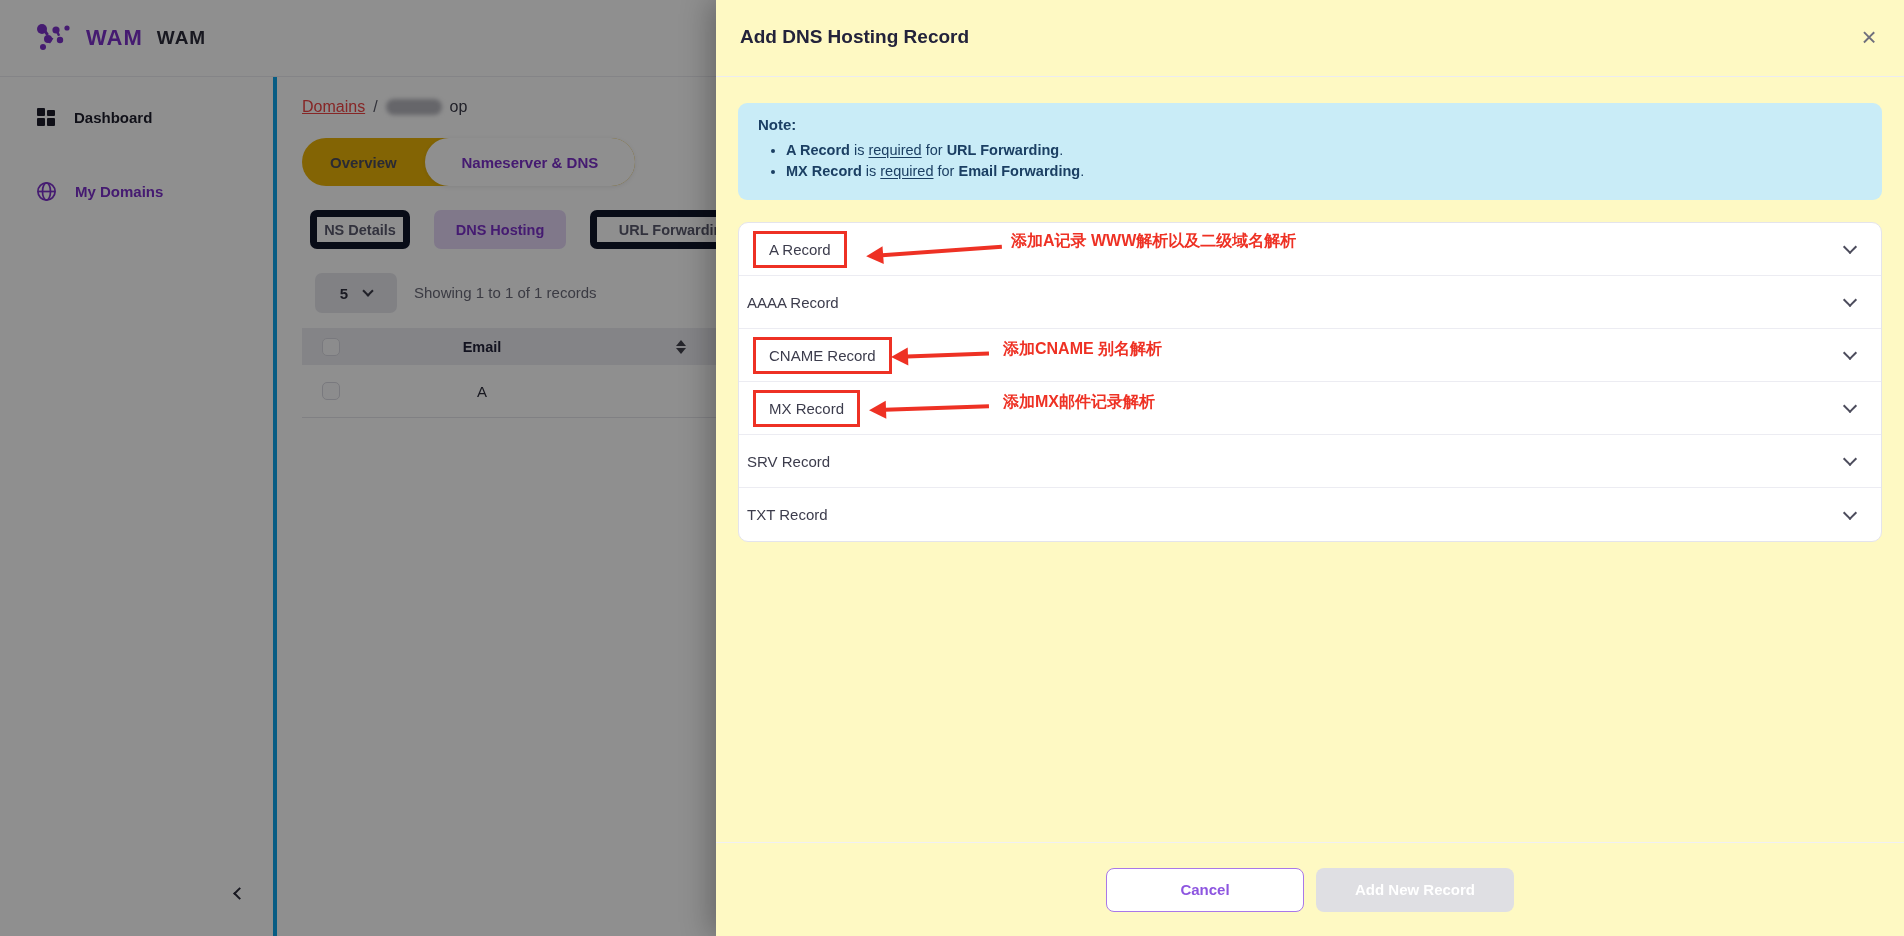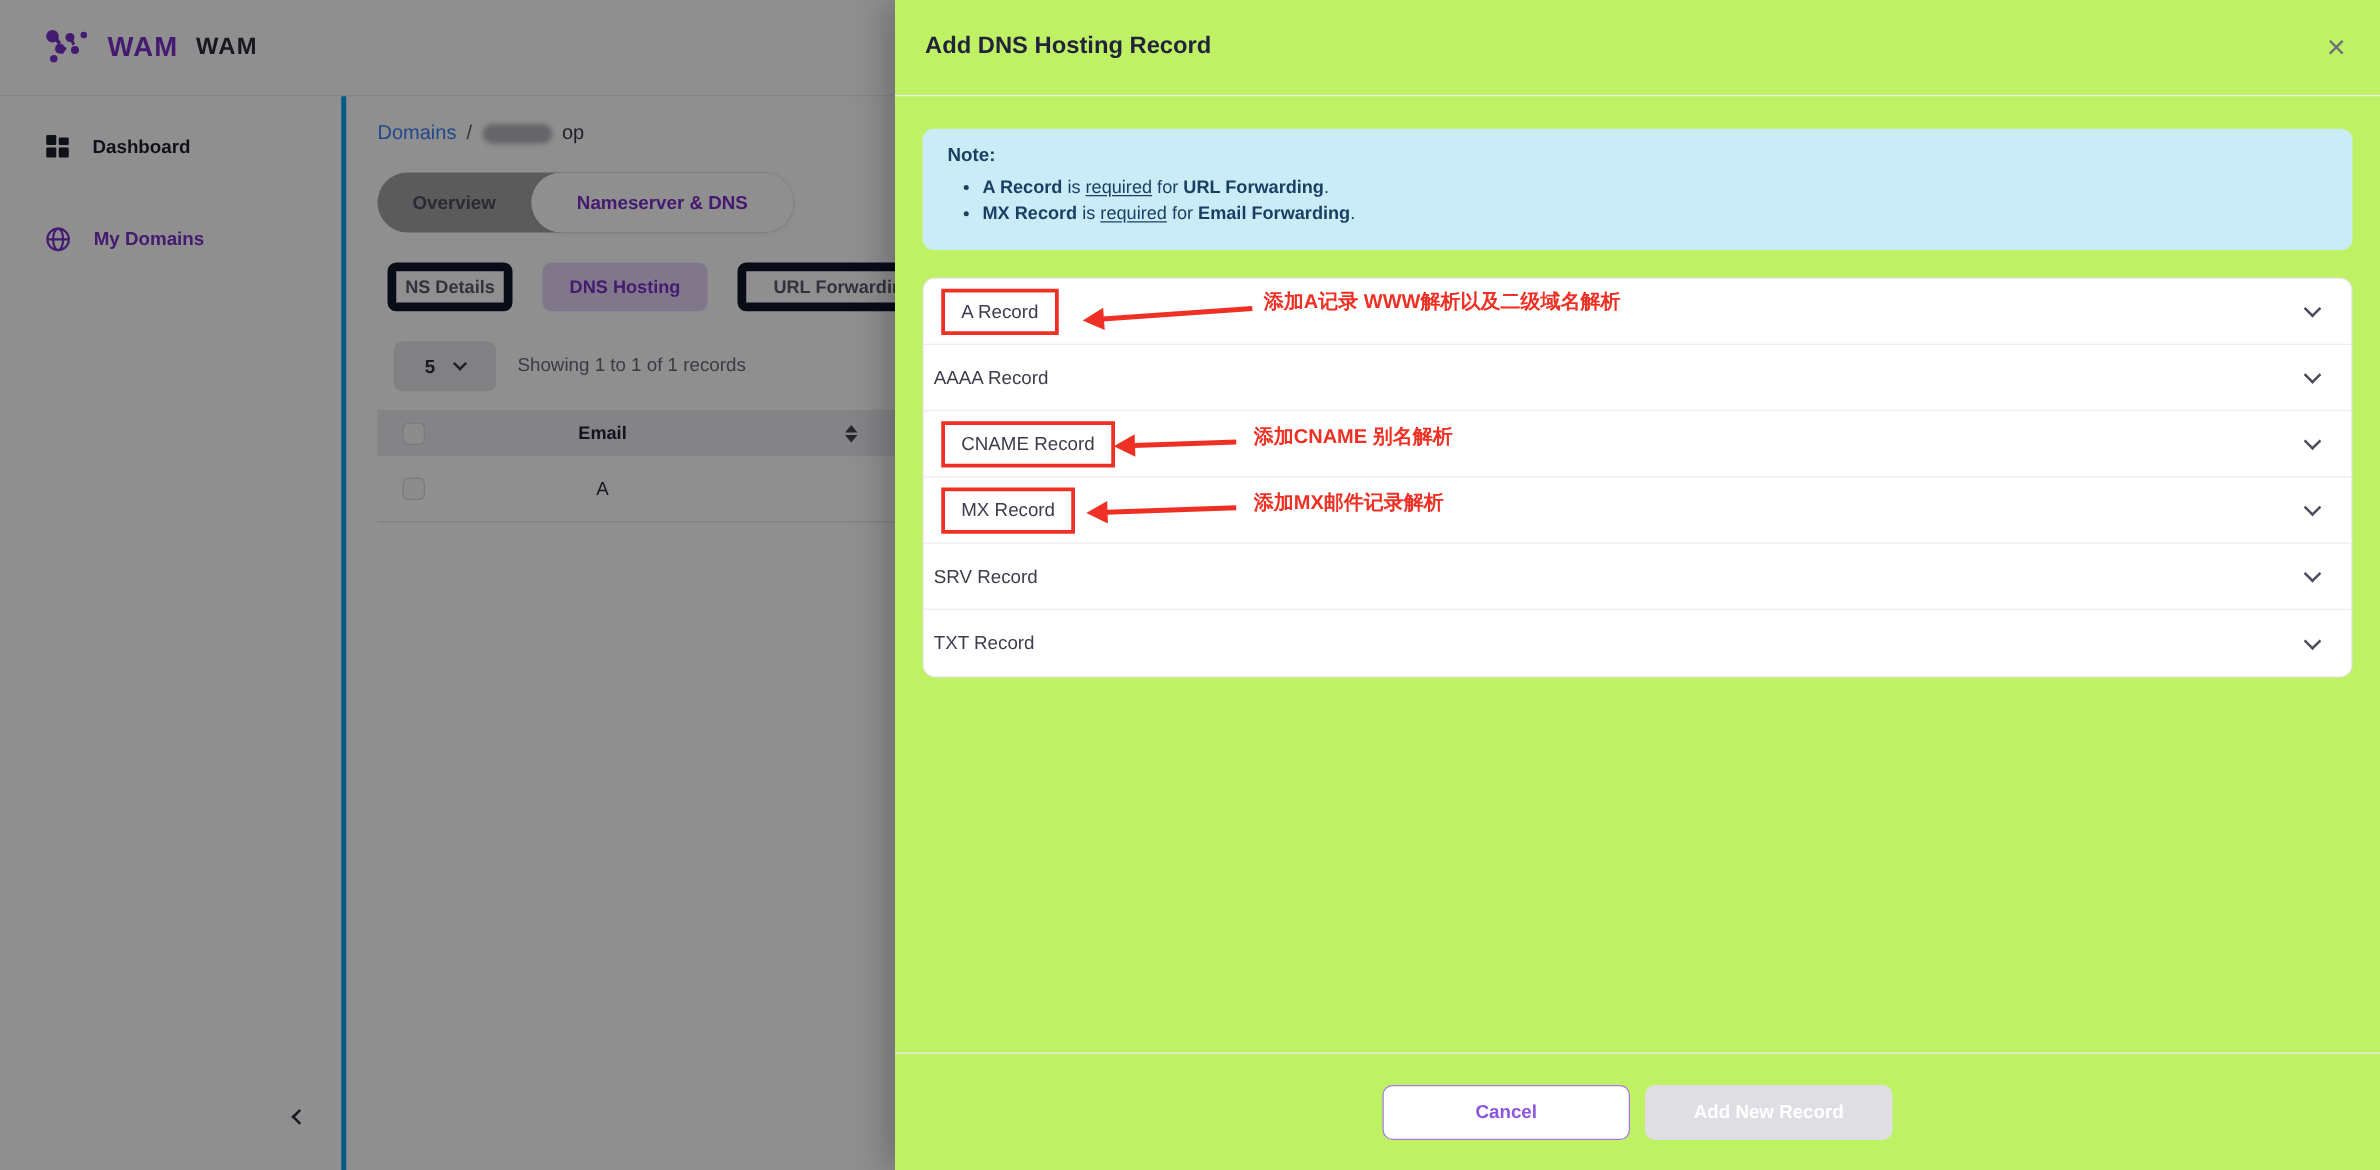--- a/index.html
+++ b/index.html
@@ -19,26 +19,26 @@
   .sidebar { position:absolute; top:77px; left:0; width:277px; height:859px; background:#fff; border-right:4px solid #0ea5e9; }
   .nav-item { position:absolute; left:36px; display:flex; align-items:center; gap:18px; cursor:pointer; }
   .nav-item .nav-label { font-size:15px; font-weight:700; color:#1e1e2c; }
   .nav-item.active .nav-label { color:#7c30c9; }
   .nav-dashboard { top:30px; }
   .nav-domains { top:104px; }
   .collapse-btn { position:absolute; left:228px; top:805px; width:22px; height:22px; display:flex; align-items:center; justify-content:center; cursor:pointer; }
   .collapse-chev { width:9px; height:9px; border-left:2.5px solid #2b2b3a; border-bottom:2.5px solid #2b2b3a; transform:rotate(45deg); }
 
   .breadcrumb { position:absolute; left:302px; top:98px; display:flex; align-items:center; gap:8px; font-size:16px; }
-  .crumb-link { color:#3b82f6; cursor:pointer; }
+  .crumb-link { color:#ef4444; cursor:pointer;text-decoration:underline; }
   .crumb-sep { color:#5a5a68; }
   .blur-pill { display:inline-block; width:56px; height:16px; background:#b6b6bd; border-radius:8px; filter:blur(2px); }
   .crumb-current { color:#3a3a48; }
 
-  .tab-pill-group { position:absolute; left:302px; top:138px; width:333px; height:48px; background:#a3a3a3; border-radius:26px; display:flex; align-items:center; }
+  .tab-pill-group { position:absolute; left:302px; top:138px; width:333px; height:48px; background:#eab308; border-radius:26px; display:flex; align-items:center; }
   .tab-pill { height:48px; display:flex; align-items:center; justify-content:center; font-size:15px; font-weight:600; color:#4c4c5c; padding:0 28px; cursor:pointer; border-radius:26px; }
   .tab-pill.active { background:#fff; color:#7c30c9; box-shadow:0 1px 4px rgba(40,40,60,.10); padding:0 30px; height:48px; flex:1; }
 
   .subtab { position:absolute; top:210px; height:39px; border-radius:7px; display:flex; align-items:center; justify-content:center; font-size:14.5px; font-weight:600; color:#5a5a6e; background:#fff; border:7px solid #0f172a; cursor:pointer; }
   .subtab-ns { left:310px; width:100px; }
   .subtab-dns { left:434px; width:132px; background:#e4d6f7; border:none; color:#7c30c9; }
   .subtab-url { left:590px; width:170px; }
 
   .pagesize { position:absolute; left:315px; top:273px; width:82px; height:40px; background:#e6e6ec; border-radius:7px; display:flex; align-items:center; justify-content:center; gap:16px; font-size:15px; font-weight:700; color:#2f2f3e; cursor:pointer; }
   .sel-chev { width:8px; height:8px; border-right:2px solid #3a3a48; border-bottom:2px solid #3a3a48; transform:rotate(45deg); margin-top:-4px; }
@@ -51,21 +51,21 @@
   .t-col-type { position:absolute; left:150px; width:60px; text-align:center; font-size:14.5px; font-weight:700; color:#23233a; }
   .t-sort { position:absolute; left:374px; display:flex; flex-direction:column; gap:2px; cursor:pointer; }
   .tri-up { width:0; height:0; border-left:5px solid transparent; border-right:5px solid transparent; border-bottom:6px solid #44444f; }
   .tri-dn { width:0; height:0; border-left:5px solid transparent; border-right:5px solid transparent; border-top:6px solid #44444f; }
   .t-cell-type { position:absolute; left:150px; width:60px; text-align:center; font-size:15px; color:#2c2c3a; }
 
   
   .backdrop { position:absolute; inset:0; background:rgba(0,0,0,0.44); z-index:5; }
 
   
-  .drawer { position:absolute; top:0; right:0; width:1188px; height:936px; background:#bef264; z-index:10; box-shadow:-6px 0 28px rgba(0,0,0,.28); }
+  .drawer { position:absolute; top:0; right:0; width:1188px; height:936px; background:#fef9c3; z-index:10; box-shadow:-6px 0 28px rgba(0,0,0,.28); }
   .drawer-header { position:absolute; top:0; left:0; width:100%; height:77px; border-bottom:1px solid #ececf1; }
   .drawer-title { position:absolute; left:24px; top:26px; font-size:19px; font-weight:700; color:#23233b; }
   .drawer-close { position:absolute; right:18px; top:20px; width:34px; height:34px; display:flex; align-items:center; justify-content:center; cursor:pointer; font-size:26px; color:#6f6f7c; font-weight:400; line-height:1; }
 
   .note-box { position:absolute; left:22px; top:103px; width:1144px; height:97px; background:#c9ecf7; border-radius:9px; padding:13px 20px; color:#1b3f63; }
   .note-title { font-size:15px; font-weight:800; }
   .note-list { list-style:disc; margin:7px 0 0 28px; }
   .note-list li { font-size:14.5px; line-height:21px; color:#1b3f63; }
   .note-list b { font-weight:800; }
   .note-list u { text-underline-offset:2px; }

